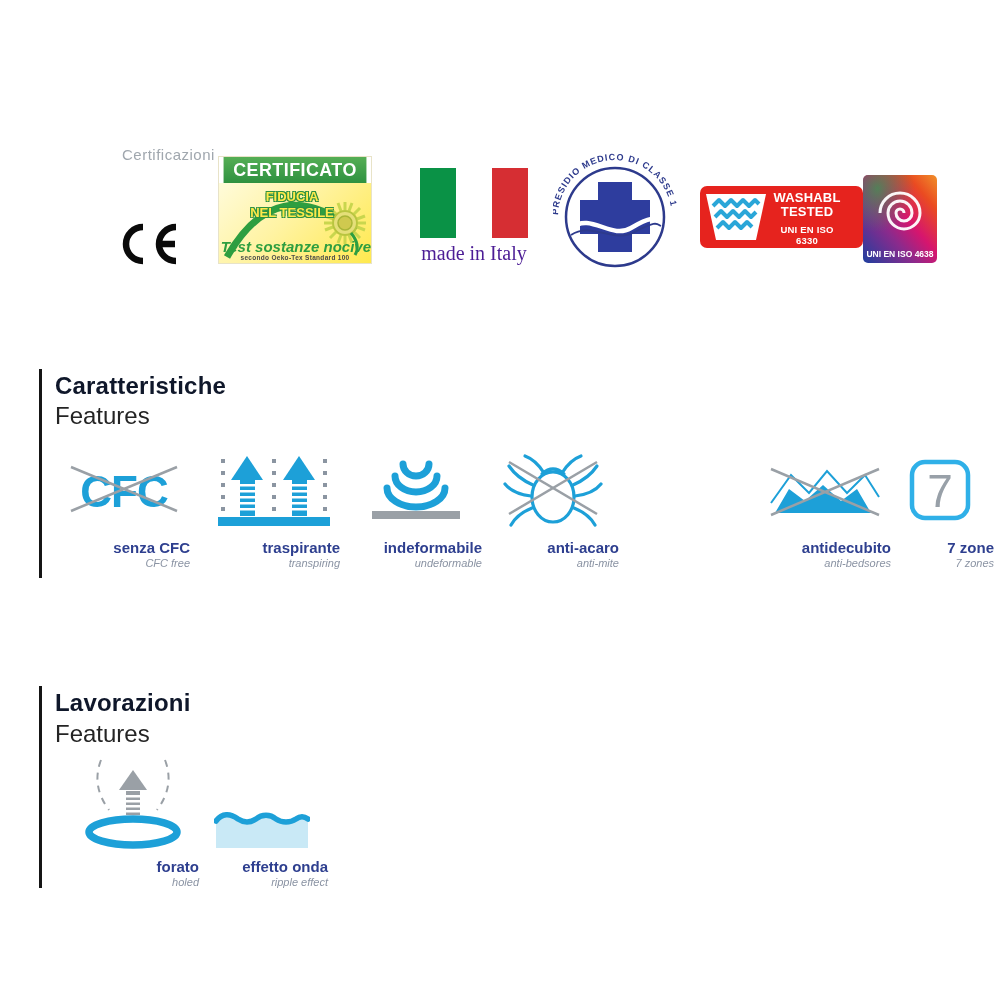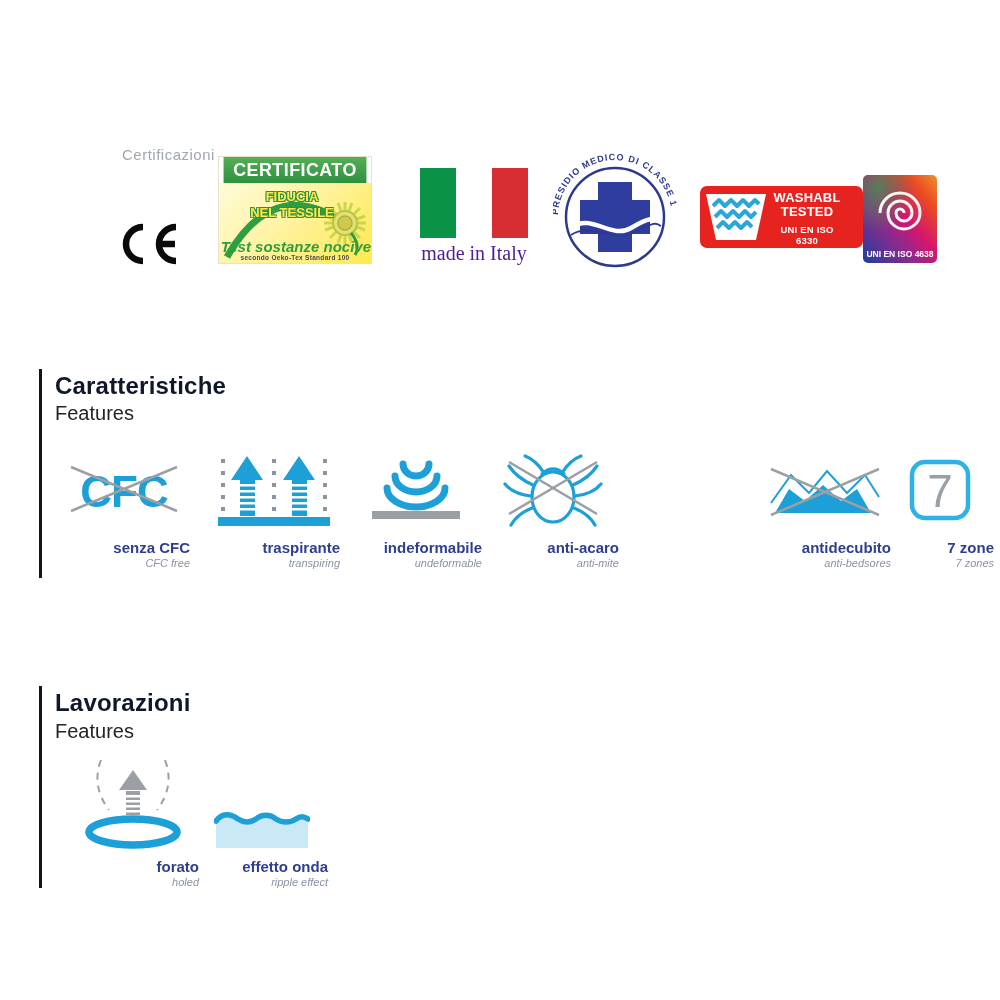--- a/index.html
+++ b/index.html
@@ -33,21 +33,21 @@
   .wt-text{position:absolute;left:70px;top:5px;width:74px;text-align:center;color:#fff;font-weight:bold;}
   .wt-l1,.wt-l2{font-size:13px;line-height:14px;letter-spacing:.2px;}
   .wt-iso{margin-top:5px;font-size:9.5px;letter-spacing:.2px;}
   .spiral-svg{position:absolute;left:863px;top:175px;width:74px;height:88px;}
 
   
   .vline{position:absolute;width:2.5px;background:#151515;}
   .vl-carat{left:39px;top:369px;height:209px;}
   .vl-lav{left:39px;top:686px;height:202px;}
   .sec-title{position:absolute;left:55px;font-size:24px;font-weight:bold;color:#0f172a;letter-spacing:.2px;}
-  .sec-sub{position:absolute;left:55px;font-size:20px;color:#242424;}
+  .sec-sub{position:absolute;left:55px;font-size:24px;color:#242424;}
   .t-carat{top:372px;} .s-carat{top:402px;}
   .t-lav{top:689px;}   .s-lav{top:720px;}
 
   
   .feat{position:absolute;width:132px;text-align:right;}
   .feat .ficon{height:80px;display:flex;align-items:center;justify-content:center;}
   .lit{margin-top:9px;font-size:15px;font-weight:bold;color:#2e3f8f;}
   .len{margin-top:1px;font-size:11px;font-style:italic;color:#8a93a3;}
   .f-row{top:450px;}
   .f1{left:58px;} .f2{left:208px;} .f3{left:350px;} .f4{left:487px;}

